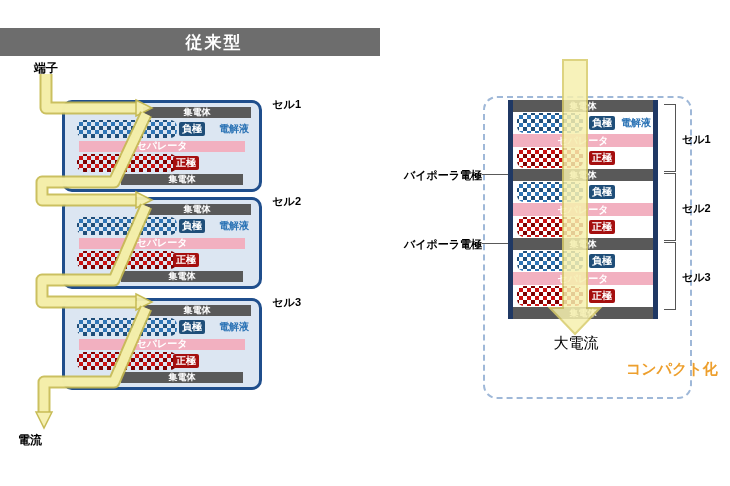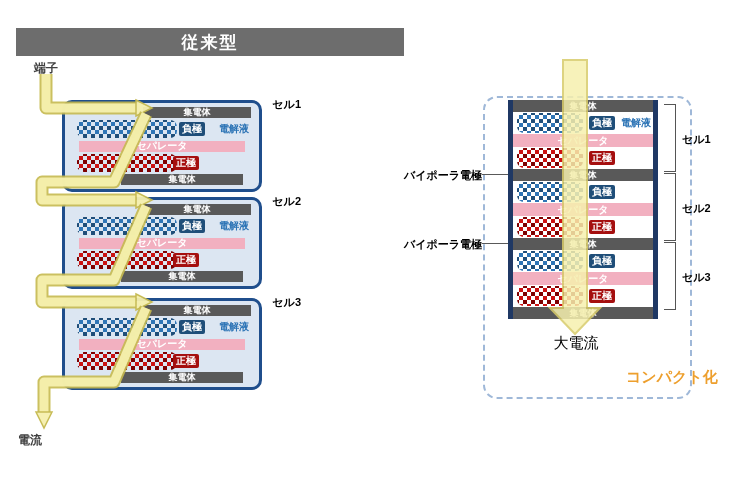--- a/index.html
+++ b/index.html
@@ -2,21 +2,21 @@
 <html><head>
 <meta charset="utf-8">
 <style>
   html,body { margin:0; padding:0; background:#fff; }
   body { font-family:"Liberation Sans","DejaVu Sans",sans-serif; }
   .canvas { position:relative; width:730px; height:486px; background:#fff; overflow:hidden; }
 
   
   .hdr { position:absolute; height:28px; display:flex; align-items:center; justify-content:center;
          color:#fff; font-size:17px; font-weight:bold; letter-spacing:2px; }
-  .hdr-left  { left:16px;   top:28px; width:388px; background:#6d6d6d; }
+  .hdr-left  { left:0;   top:28px; width:332px; background:#6d6d6d;padding-left:48px; }
   .hdr-right { left:404px; top:28px; width:316px; background:#f2a230; }
 
   
   .lcell { position:absolute; left:62px; width:200px; height:92px; box-sizing:border-box;
            background:#dce6f2; border:3px solid #1f4e8c; border-radius:10px;
            padding:4px 8px; display:flex; flex-direction:column; justify-content:space-between; z-index:1; }
   .lcell-tag { position:absolute; right:-42px; top:-6px; color:#000; font-size:11px; font-weight:bold; }
 
   .layer { position:relative; }
   .collector { height:11px; background:#595959; display:flex; align-items:center; justify-content:center; }
@@ -40,21 +40,21 @@
     background-size:8px 8px, 8px 8px; background-position:0 0, 4px 4px; }
   .lp { left:4px; width:100px; }
 
   .chip { position:absolute; top:50%; transform:translateY(-50%); color:#fff; font-size:10px;
           font-weight:bold; line-height:1.2; padding:1px 3px; border-radius:2px; white-space:nowrap; }
   .blue-chip { background:#1f4e79; left:106px; }
   .red-chip  { background:#a50f0f; left:100px; }
   .electrolyte { position:absolute; top:50%; transform:translateY(-50%); right:2px;
                  color:#2e75b6; font-size:10px; font-weight:bold; white-space:nowrap; }
 
-  .free-label { position:absolute; color:#404040; font-weight:bold; }
+  .free-label { position:absolute; color:#000000; font-weight:bold; }
 
   
   .dashed-box { position:absolute; left:483px; top:96px; width:205px; height:299px;
                 border:2px dashed #9fb8d8; border-radius:14px; z-index:0; }
   .rstack { position:absolute; left:508px; top:100px; width:150px; height:219px; z-index:1; }
   .rside { position:absolute; top:0; bottom:0; width:5px; background:#1f3864; z-index:2; }
   .rside.sl { left:0; } .rside.sr { right:0; }
   .rinner { position:absolute; left:5px; right:5px; top:0; bottom:0; display:flex; flex-direction:column; }
   .rcol { height:12px; background:#595959; display:flex; align-items:center; justify-content:center; }
   .rcol .lyr-txt { color:#fff; font-size:9px; font-weight:bold; line-height:1; }
@@ -67,21 +67,21 @@
 
   .bp-label { position:absolute; width:96px; text-align:right; font-size:11px; font-weight:bold; color:#000; }
   .bp-line  { position:absolute; width:26px; border-top:1.5px solid #595959; }
   .rbracket { position:absolute; left:664px; width:12px; box-sizing:border-box;
               border:1.5px solid #555; border-left:none; }
   .rcell-label { position:absolute; left:682px; font-size:11px; font-weight:bold; color:#000; }
 
   .big-current { position:absolute; left:546px; top:334px; width:60px; text-align:center;
                  font-size:15px; font-weight:normal; color:#000; z-index:7; }
   .compact { position:absolute; left:626px; top:360px; font-size:15px; font-weight:bold;
-             color:#ed9f2d; z-index:7;margin-top:8px; }
+             color:#ed9f2d; z-index:7; }
 
   
   svg.overlay { position:absolute; left:0; top:0; z-index:6; pointer-events:none; }
   .aout { fill:none; stroke:#c5b94f; stroke-width:13; stroke-linejoin:round; opacity:.9; }
   .ain  { fill:none; stroke:#f6f0ae; stroke-width:9;  stroke-linejoin:round; opacity:.95; }
   .ahead { fill:#f6f0ae; stroke:#c5b94f; stroke-width:1.5; opacity:.95; }
   .bigarrow { fill:#f6f0ae; stroke:#d8cc6a; stroke-width:2; opacity:.85; }
 </style>
 </head>
 <body>

